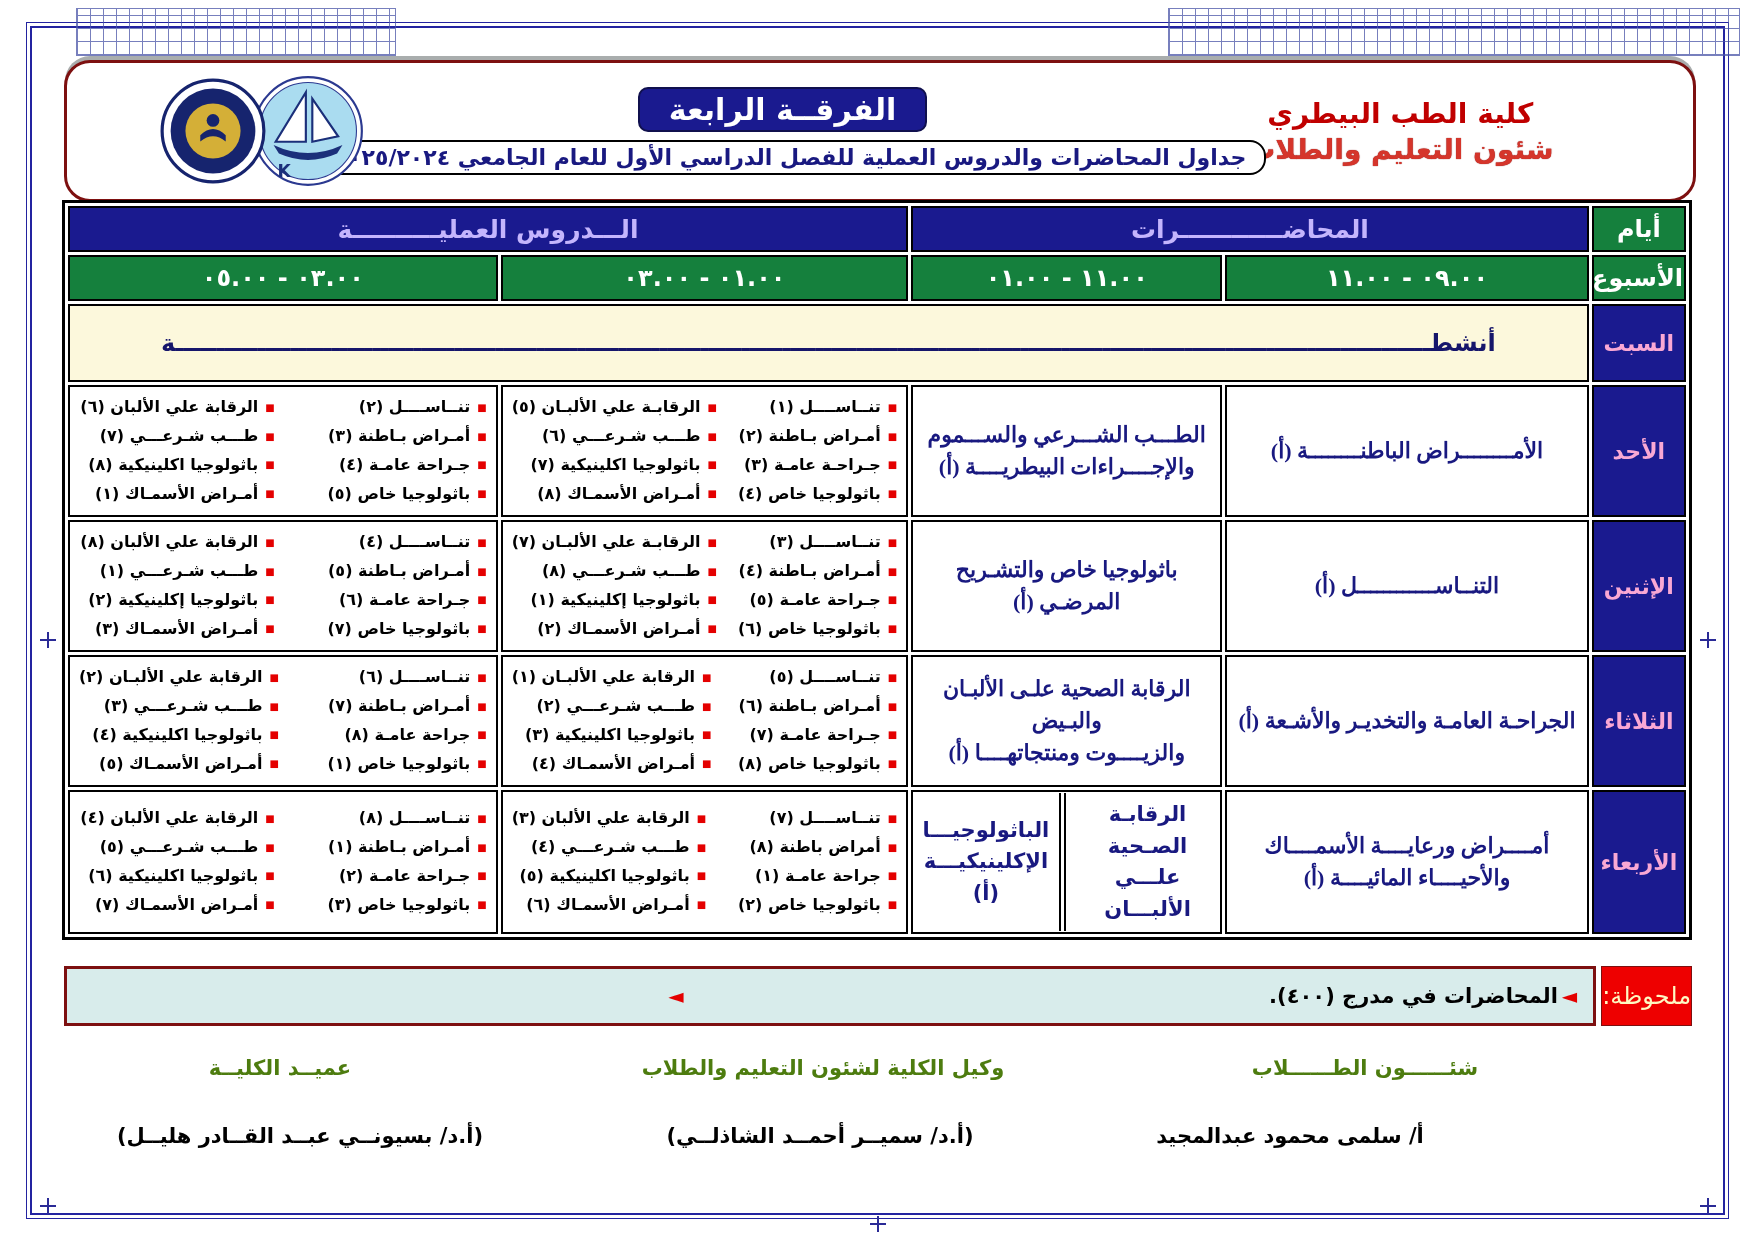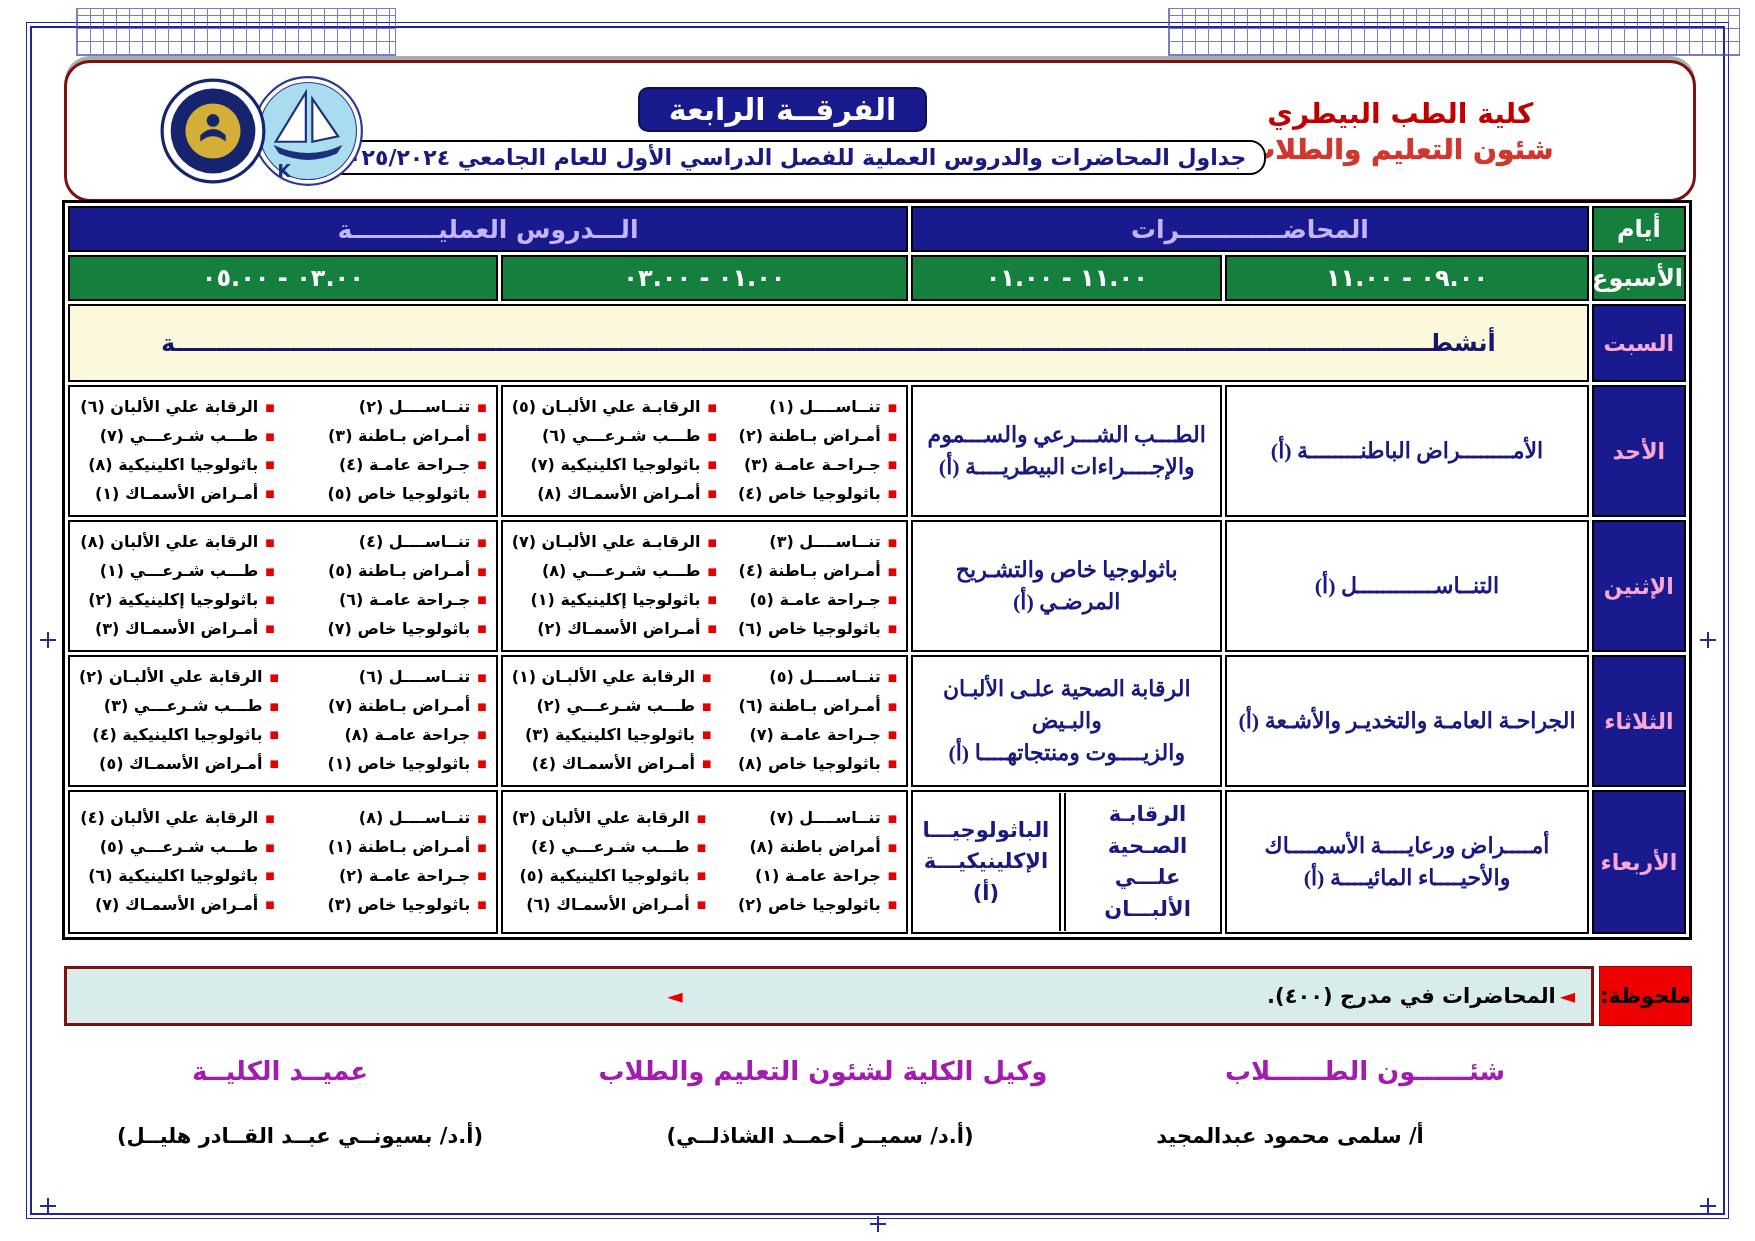--- a/index.html
+++ b/index.html
@@ -48,30 +48,30 @@
   .split > div:last-child{border-right:2px solid #000;margin-right:3px;}
   td.prac{background:#fff;}
   .prac-wrap{display:flex;align-items:center;width:100%;}
   .pcol{flex:1;display:flex;flex-direction:column;justify-content:center;padding:0 8px;}
   .pi{display:flex;align-items:center;gap:7px;line-height:1.8;color:#000;font-size:16px;font-weight:bold;white-space:nowrap;}
   .pi .blt{color:#e40000;font-size:10px;flex:0 0 auto;}
   tr.dayrow{height:132px;}
   tr.dayrow.wed{height:144px;}
   
   .noterow{position:absolute;left:64px;top:966px;width:1628px;height:60px;display:flex;gap:5px;direction:rtl;}
-  .notelabel{flex:0 0 84px;background:#ee0000;color:#000000;font-size:21px;font-weight:bold;
+  .notelabel{flex:0 0 84px;background:#ee0000;color:#fef9c3;font-size:24px;font-weight:normal;
              display:flex;align-items:center;justify-content:center;border:1px solid #7d1010;}
   .notebox{flex:1;background:#d8eceb;border:3px solid #7d1010;display:flex;align-items:center;
            font-size:21px;font-weight:bold;color:#000;padding:0 16px;}
   .nitem{display:flex;align-items:center;gap:4px;white-space:nowrap;}
   .nitem .arrow{color:#e40000;font-size:20px;}
   .n2{flex:1;justify-content:center;}
   
   .sig{position:absolute;transform:translateX(-50%);font-weight:bold;white-space:nowrap;}
-  .sigtitle{top:1056px;color:#a21caf;font-size:26px;}
+  .sigtitle{top:1056px;color:#4d7c0f;font-size:21px;}
   .signame{top:1124px;color:#000;font-size:21px;}
 </style>
 </head>
 <body>
 
 <div class="page">
   <div class="frame"></div>
   <div class="grid-strip gleft"></div>
   <div class="grid-strip gright"></div>
   <div class="mark" style="left:40px;top:632px"></div>

